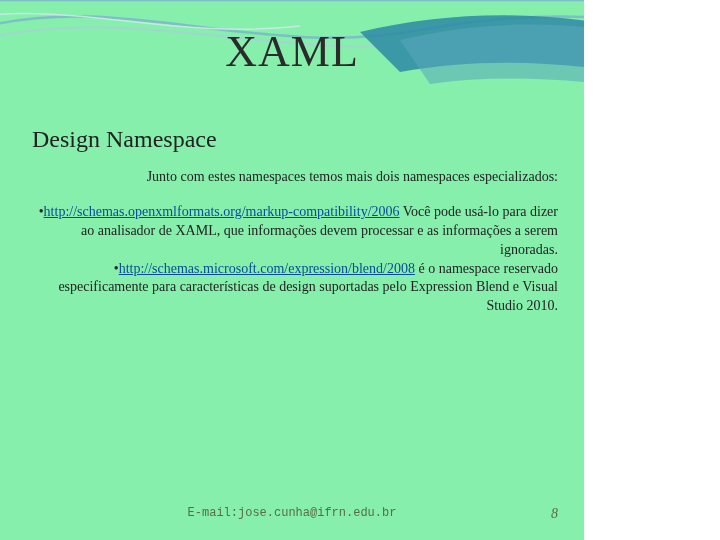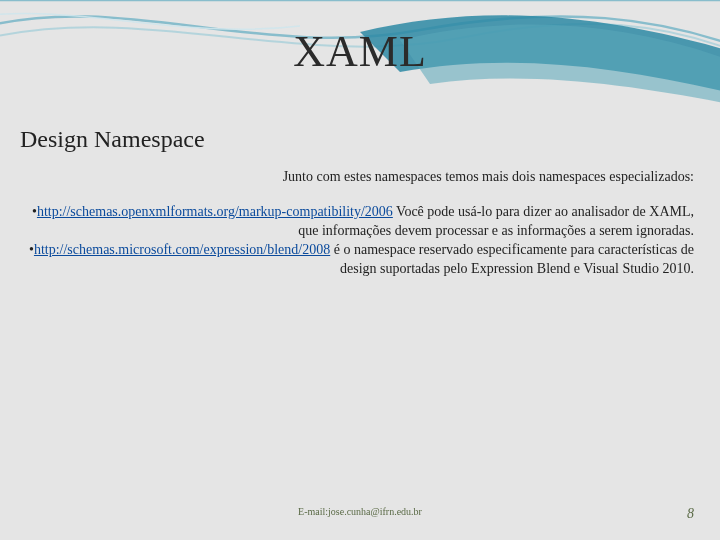--- a/index.html
+++ b/index.html
@@ -3,24 +3,24 @@
 <meta charset="utf-8">
 <style>
   * { margin: 0; padding: 0; box-sizing: border-box; }
   html, body { width: 720px; height: 540px; overflow: hidden; }
   body {
     font-family: Georgia, 'Times New Roman', serif;
     background: #ffffff;
     position: relative;
   }
   .slide {
-    width: 720px;
+    width: 584px;
     height: 540px;
     position: relative;
-    background: #e5e5e5;
+    background: #86efac;
   }
   .wave-container {
     position: absolute;
     top: 0; left: 0; right: 0;
     height: 110px;
     overflow: hidden;
     pointer-events: none;
   }
   .title {
     position: absolute;
@@ -30,21 +30,21 @@
     text-align: center;
     font-size: 44px;
     font-weight: 400;
     color: #2b2b2b;
     letter-spacing: 1px;
     font-family: Georgia, 'Times New Roman', serif;
   }
   .section-heading {
     position: absolute;
     top: 126px;
-    left: 20px;
+    left: 32px;
     font-size: 24px;
     color: #222;
     font-family: 'Times New Roman', Georgia, serif;
     font-weight: 400;
   }
   .body-text {
     position: absolute;
     top: 168px;
     left: 26px;
     right: 26px;
@@ -68,23 +68,23 @@
     position: absolute;
     bottom: 14px;
     left: 0;
     width: 100%;
     height: 20px;
   }
   .footer-email {
     position: absolute;
     left: 50%;
     transform: translateX(-50%);
-    font-size: 10px;
+    font-size: 12px;
     color: #5b6b47;
-    font-family: Liberation Serif, serif;
+    font-family: Liberation Mono, monospace;
   }
   .footer-pagenum {
     position: absolute;
     right: 26px;
     font-size: 14px;
     color: #5b6b47;
     font-family: Georgia, serif;
     font-style: italic;
   }
 </style>

